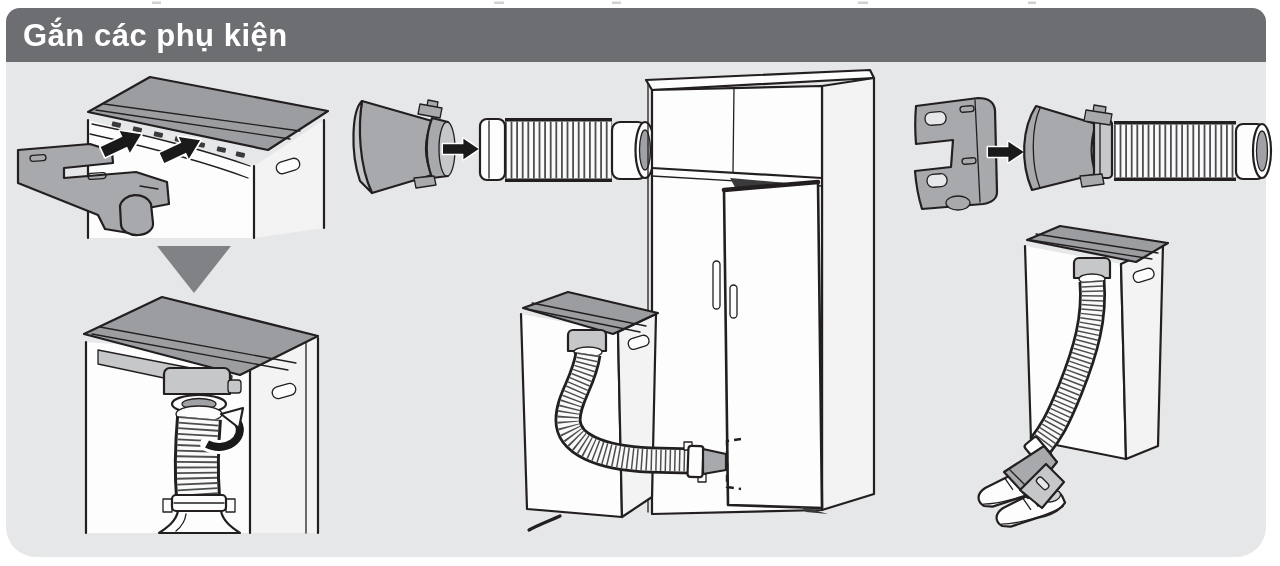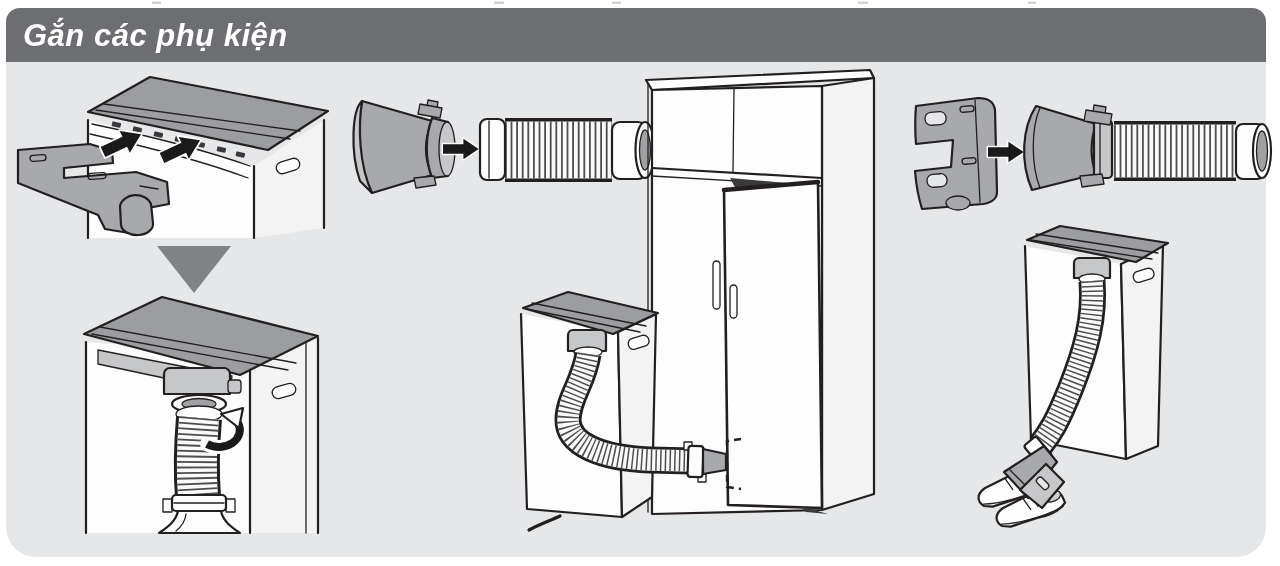--- a/index.html
+++ b/index.html
@@ -14,21 +14,21 @@
     border-radius:14px 14px 30px 30px;
   }
   .panel-header{
     height:54px;border-radius:14px 14px 0 0;
     background:var(--header-bg,#6d6e71);
     display:flex;align-items:center;
   }
   .panel-title{
     color:var(--header-text,#ffffff);
     font-size:31px;font-weight:bold;letter-spacing:.5px;
-    padding-left:17px;line-height:1;font-style:italic;
+    padding-left:17px;line-height:1;
   }
   svg.art{position:absolute;left:0;top:0;pointer-events:none;}
 
   
   .ln{fill:none;stroke:var(--outline,#231f20);stroke-width:2.2;stroke-linejoin:round;stroke-linecap:round;}
   .lt{fill:none;stroke:var(--outline,#231f20);stroke-width:1.3;stroke-linejoin:round;stroke-linecap:round;}
   .f-white{fill:var(--body-white,#fdfdfe);}
   .f-side{fill:var(--side-shade,#f3f3f4);}
   .f-gray{fill:var(--part-gray,#a7a9ac);}
   .f-lid{fill:var(--lid-gray,#9b9da0);}

